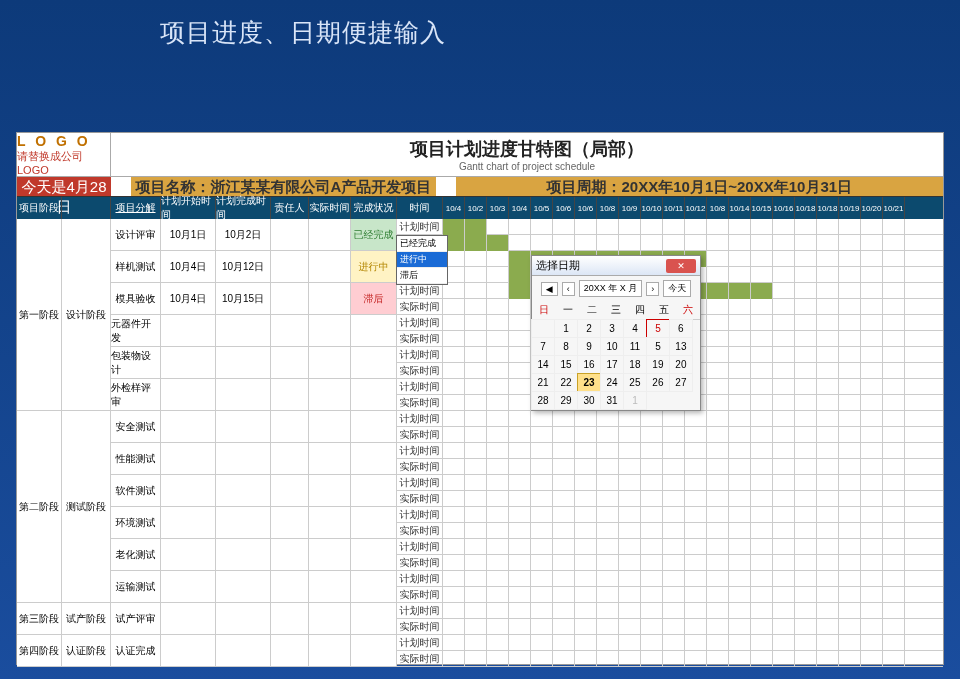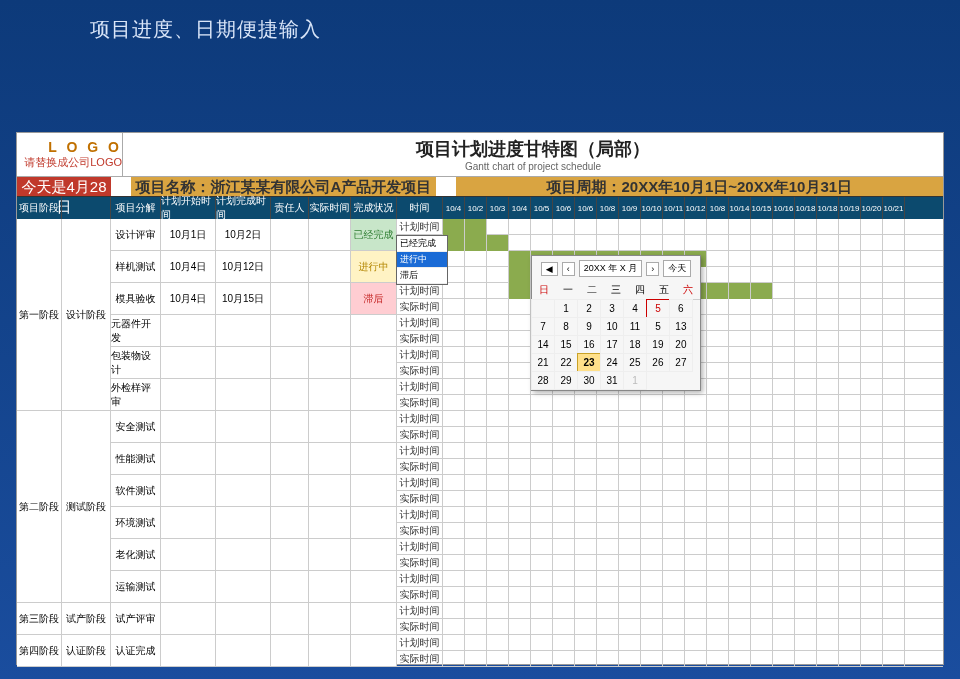--- a/index.html
+++ b/index.html
@@ -1,36 +1,36 @@
 <!DOCTYPE html>
 <html><head>
 <meta charset="utf-8">
 <style>
 * { box-sizing: border-box; }
 body { margin:0; padding:0; font-family: "Microsoft YaHei", Arial, sans-serif; background:#0d3a7a; }
 .page { width:960px; height:679px; background:linear-gradient(180deg,#0d3a7a 0%,#1a4d9e 100%); position:relative; overflow:hidden; }
 .banner { padding:16px 0 10px 90px; display:flex; align-items:center; }
 .banner h1 { margin:0; font-size:38px; color:#fff; font-weight:bold; letter-spacing:2px; border-bottom:3px solid #fff; padding:4px 8px 10px 4px; }
-.banner .sub { color:#d9e5f8; font-size:20px; letter-spacing:1px; }
+.banner .sub { color:#d9e5f8; font-size:25px; margin-left:70px; letter-spacing:1px; }
 .sheet { position:absolute; left:16px; top:132px; right:16px; bottom:14px; background:#fff; border:1px solid #999; }
 .hdr { display:flex; align-items:center; height:44px; border-bottom:1px solid #aaa; }
-.logo-box { width:106px; text-align:right; font-size:11px; color:#c0392b; border-right:1px solid #aaa; height:100%; display:flex; flex-direction:column; justify-content:center;}
+.logo-box { width:94px; text-align:left; font-size:11px; color:#c0392b; border-right:1px solid #aaa; height:100%; display:flex; flex-direction:column; justify-content:center;}
 .logo-box .lg { font-size:14px; font-weight:bold; color:#c07000; letter-spacing:3px;}
 .title-box { flex:1; text-align:center; }
 .title-box .t1 { font-size:18px; font-weight:bold; color:#222;}
 .title-box .t2 { font-size:10px; color:#666;}
 .date-banner { display:flex; height:20px; font-size:15px; border-bottom:1px solid #333;gap:20px;}
 .dbl { width:94px; background:#c0392b; color:#fff; text-align:center; line-height:20px; }
 .dbm { flex:1; background:#d9a441; color:#333; text-align:center; line-height:20px; font-weight:bold; }
 .dbr { flex:1.6; background:#d9a441; color:#333; text-align:center; line-height:20px; font-weight:bold;}
 .colhdr { display:flex; height:22px; background:#0c4a6e; color:#fff; font-size:10px; }
 .colhdr div { border-right:1px solid #444; display:flex; align-items:center; justify-content:center; }
 .c-stage { width:45px;}
 .c-phase { width:49px;}
-.c-task { width:50px;}
+.c-task { width:50px;text-decoration:underline;}
 .c-start { width:55px;}
 .c-end { width:55px;}
 .c-owner { width:38px;}
 .c-asst { width:42px;}
 .c-status { width:46px;}
 .c-time { width:46px;}
 .c-day { width:22px; font-size:8px;}
 .grid { position:relative; }
 .row { display:flex; height:16px; border-bottom:1px solid #ccc; font-size:10px; color:#333;}
 .row > div { border-right:1px solid #ccc; display:flex; align-items:center; justify-content:center; overflow:hidden; }
@@ -1107,20 +1107,24 @@
         <div class="" style="position: absolute; left: 334px; top: 416px; width: 46px; height: 32px; border-right: 1px solid rgb(204, 204, 204); border-bottom: 1px solid rgb(204, 204, 204); display: flex; align-items: center; justify-content: center; font-size: 10px; background: rgb(255, 255, 255);"></div>
       </div>
 
     <div class="dropdown" id="dropdown">
         <div>已经完成</div>
         <div class="sel">进行中</div>
         <div>滞后</div>
       </div>
 
     <div class="calendar">
+      <div class="cal-title">
+        <span>选择日期</span>
+        <span class="x">✕</span>
+      </div>
       <div class="cal-nav">
         <span>◀</span>
         <span>‹</span>
         <span>20XX 年 X 月</span>
         <span>›</span>
         <span>今天</span>
       </div>
       <div class="cal-wk" id="calwk">
           <div class="sun">日</div>
           <div>一</div>

